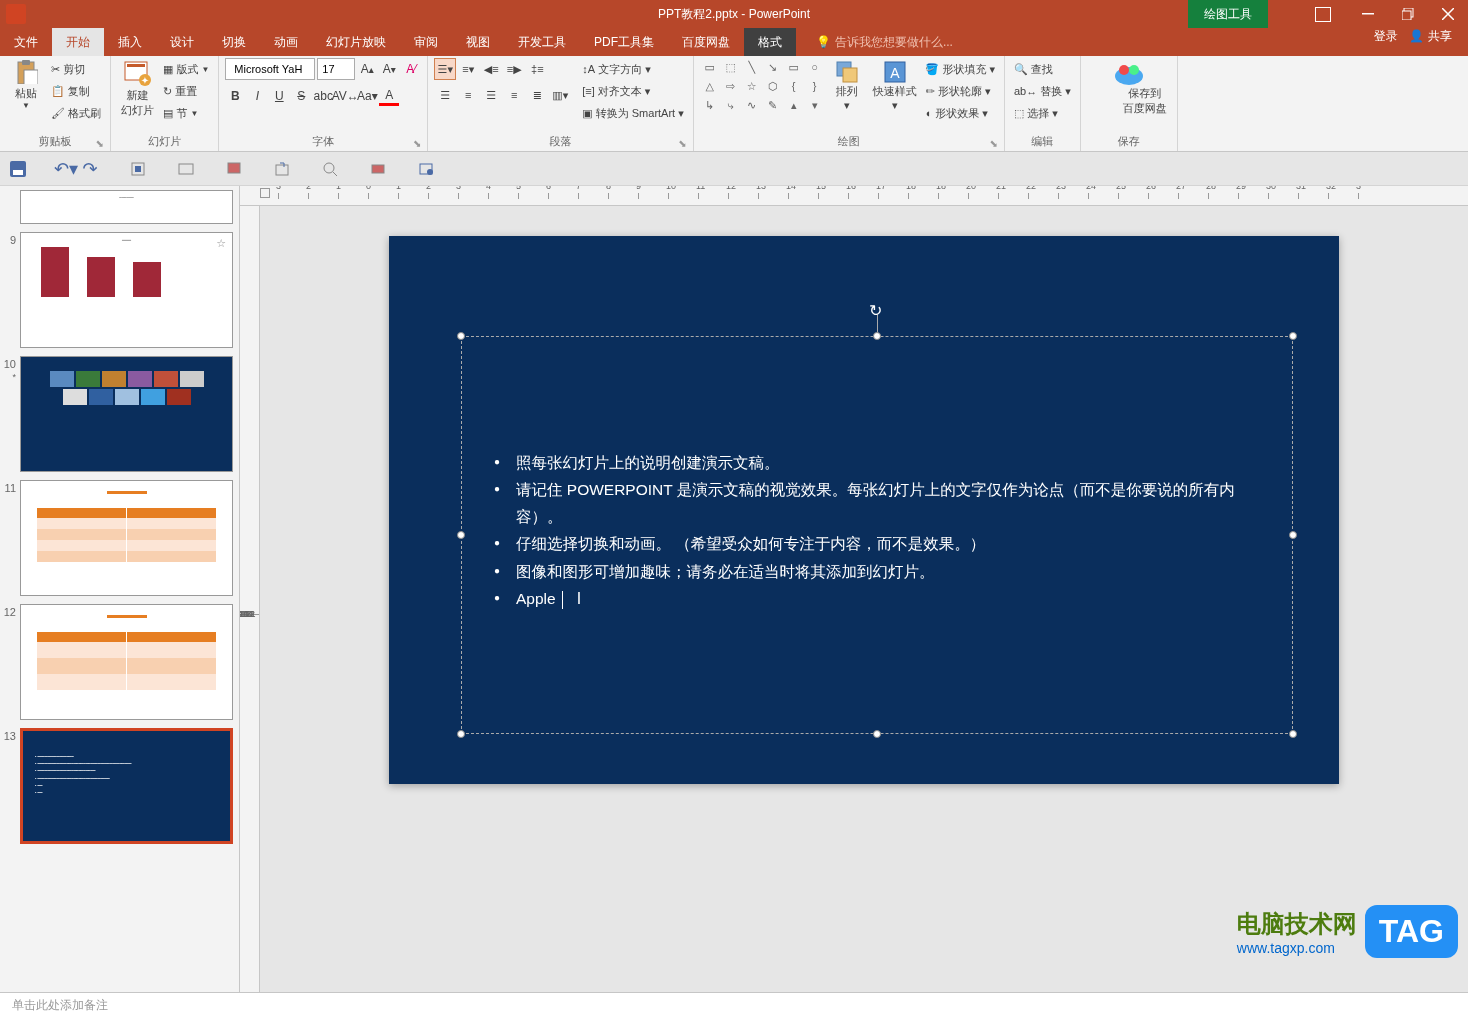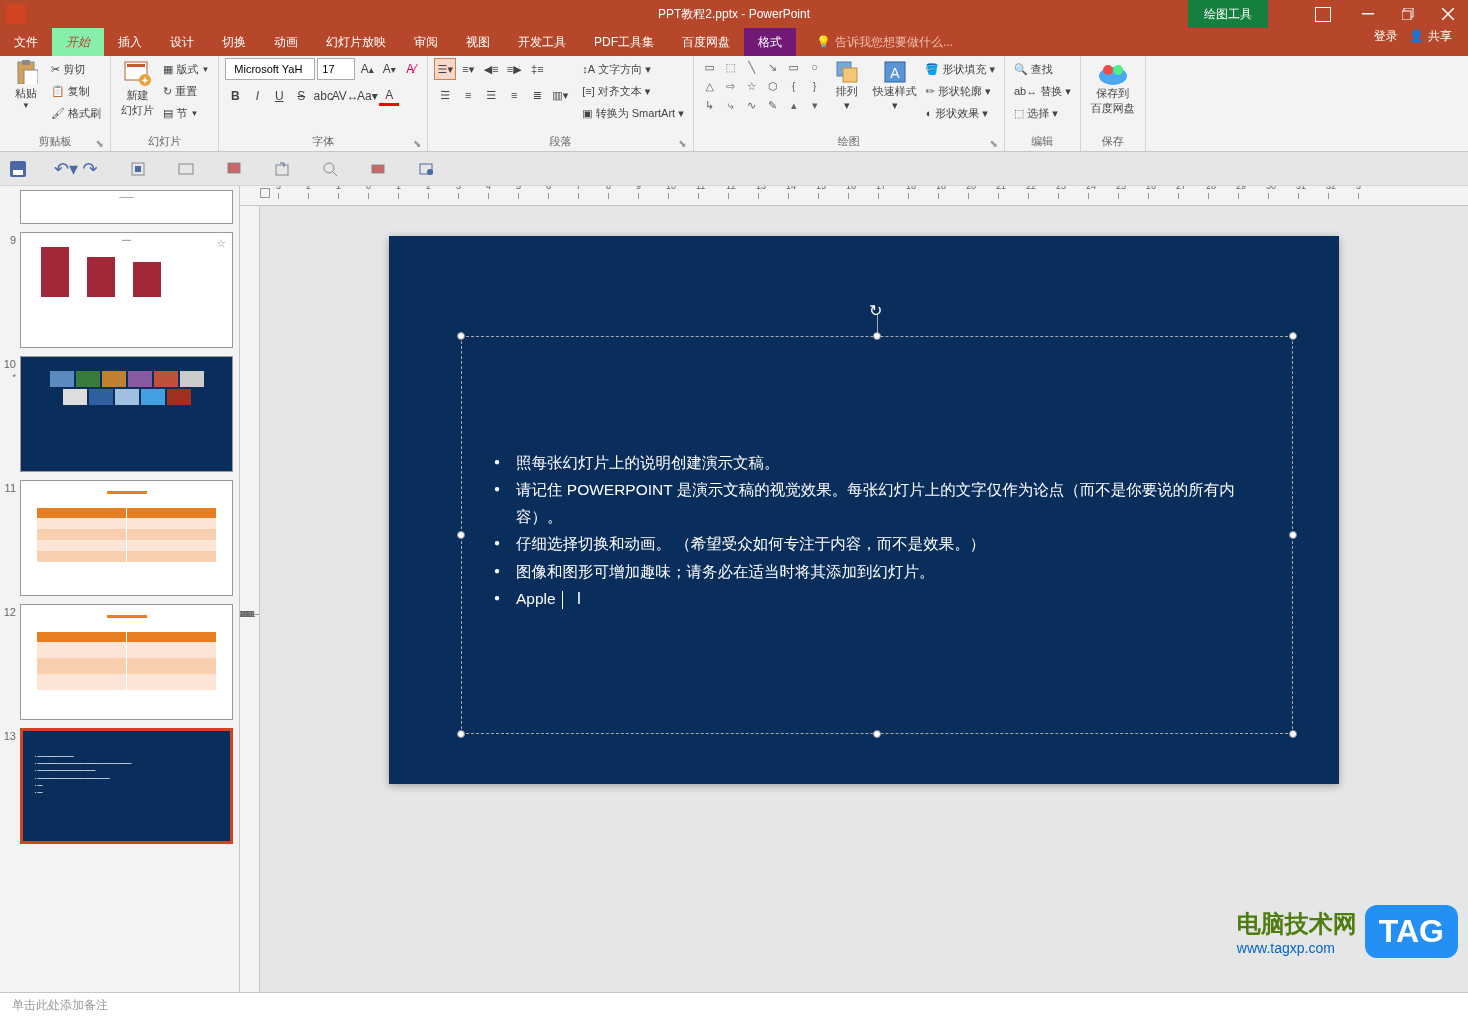--- a/index.html
+++ b/index.html
@@ -10,21 +10,21 @@
 .titlebar .ppt-icon { width: 20px; height: 20px; background: #d04423; margin: 0 6px; border-radius: 2px; }
 .titlebar .title-text { position: absolute; left: 50%; transform: translateX(-50%); }
 .titlebar .drawing-tools { background: #15803d; padding: 0 16px; height: 100%; display: flex; align-items: center; margin-left: auto; margin-right: 200px; }
 .titlebar .win-controls { position: absolute; right: 0; display: flex; gap: 0; }
 .titlebar .win-btn { width: 40px; height: 28px; display: flex; align-items: center; justify-content: center; cursor: pointer; }
 .titlebar .win-icon-box { width: 16px; height: 15px; border: 1px solid #fff; margin-right: 10px; }
 
 
 .ribbon-tabs { height: 28px; background: #b7472a; display: flex; color: #fff; font-size: 12px; }
 .tab { padding: 6px 14px; cursor: pointer; }
-.tab.active { background: #86efac; color: #b7472a; font-style: italic; }
+.tab.active { background: #e5e5e5; color: #b7472a; }
 .tell-me { margin-left: 20px; color: #f0c0b0; display: flex; align-items: center; gap: 4px; }
 .login-share { margin-left: auto; display: flex; gap: 12px; padding-right: 16px; }
 
 
 .ribbon { height: 96px; background: #f3f3f3; border-bottom: 1px solid #c6c6c6; display: flex; font-size: 11px; color: #444; }
 .group { border-right: 1px solid #d4d4d4; padding: 2px 6px 0 6px; display: flex; flex-direction: column; position: relative; }
 .group-content { display: flex; flex: 1; align-items: flex-start; gap: 2px; }
 .group-label { text-align: center; font-size: 11px; color: #666; padding: 2px 0; position: relative; }
 .group-label .launcher { position: absolute; right: 0; bottom: 2px; font-size: 10px; color: #999; cursor: pointer; }
 
@@ -154,21 +154,21 @@
   <div class="tab">插入</div>
   <div class="tab">设计</div>
   <div class="tab">切换</div>
   <div class="tab">动画</div>
   <div class="tab">幻灯片放映</div>
   <div class="tab">审阅</div>
   <div class="tab">视图</div>
   <div class="tab">开发工具</div>
   <div class="tab">PDF工具集</div>
   <div class="tab">百度网盘</div>
-  <div class="tab" style="background:#701a75;">格式</div>
+  <div class="tab" style="background:#404040;">格式</div>
   <div class="tell-me">
     <span>💡</span>
     <span>告诉我您想要做什么...</span>
   </div>
   <div class="login-share">
     <span>登录</span>
     <span>👤 <span>共享</span></span>
   </div>
 </div>
 
@@ -355,21 +355,21 @@
   </div>
 
   <div class="group">
     <div class="group-content">
       <div class="big-btn">
         <svg width="30" height="26">
             <ellipse cx="15" cy="16" rx="14" ry="9" fill="#4aa8f0"></ellipse>
             <circle cx="10" cy="10" r="5" fill="#f04a4a"></circle>
             <circle cx="20" cy="10" r="5" fill="#4af08a"></circle>
           </svg>
-        <span style="white-space:pre-line;text-align:center;">保存到
+        <span style="white-space:pre-line;text-align:center;margin-left:32px;">保存到
 百度网盘</span>
       </div>
     </div>
     <div class="group-label"><span>保存</span></div>
   </div>
 </div>
 
 <div class="qat-row">
   <div class="qat-btn">
       <svg width="16" height="16">

